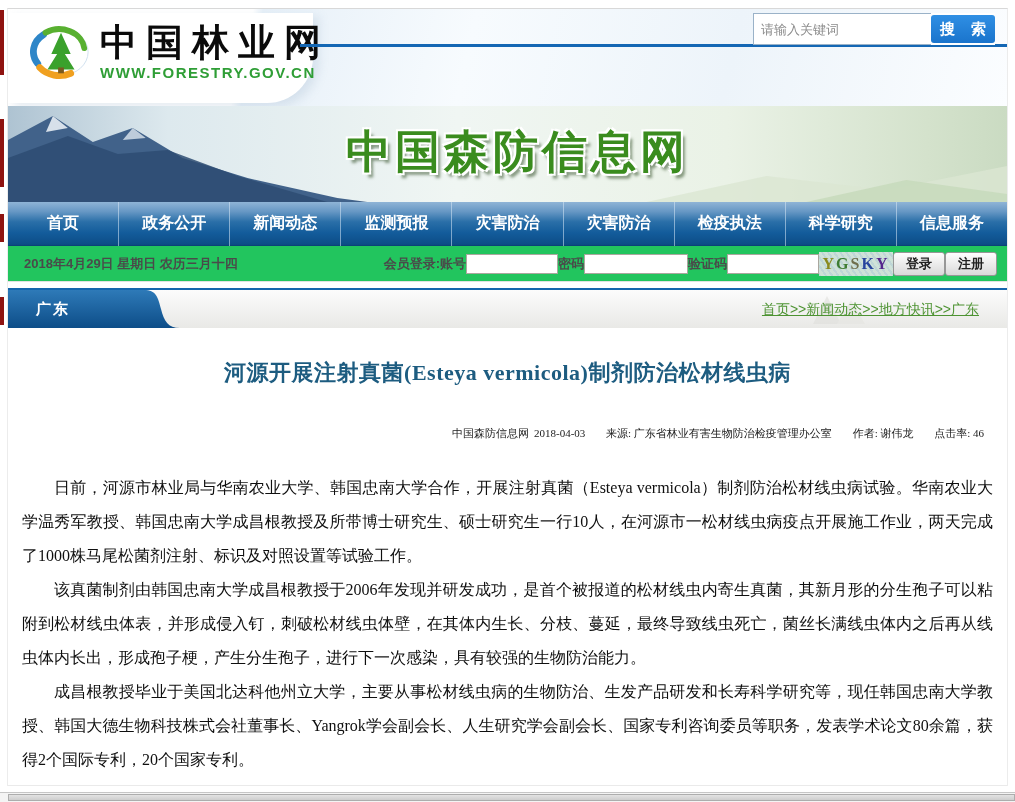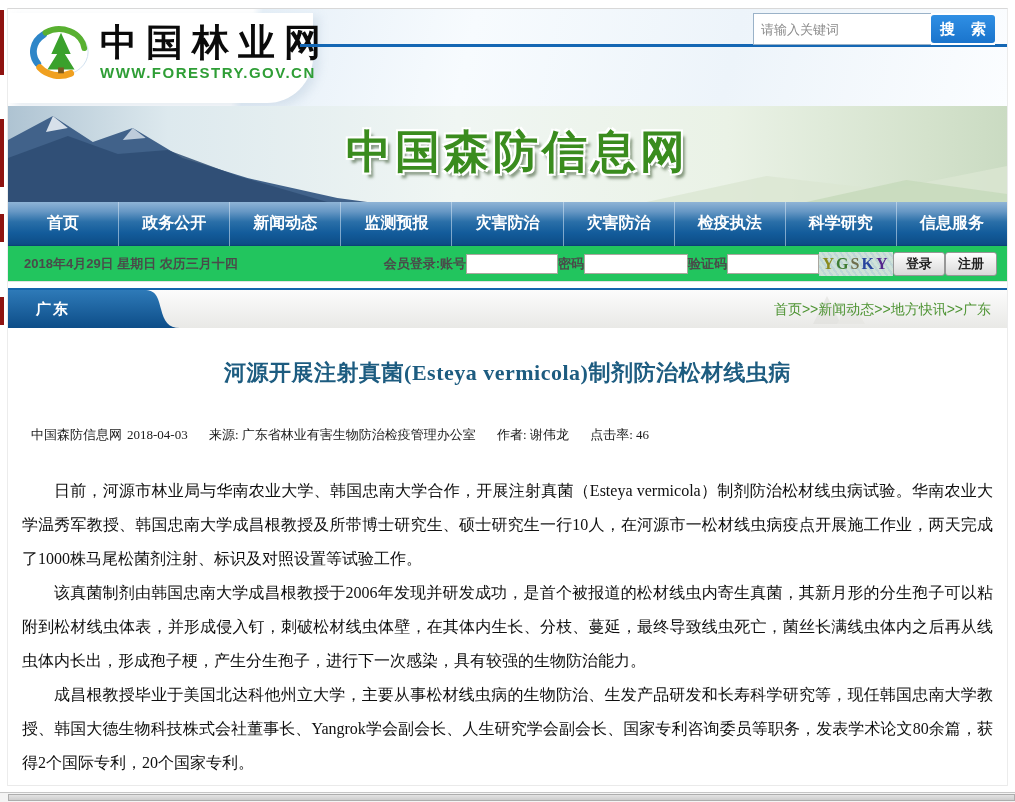--- a/index.html
+++ b/index.html
@@ -50,26 +50,26 @@
   .cap0{color:#8a8a1e;} .cap1{color:#3e7d33;} .cap2{color:#6e6e4c;} .cap3{color:#27459e;} .cap4{color:#54268c;}
   .mini-btn { height:24px; min-width:52px; padding:0 8px; background:linear-gradient(#fefefe,#d9d9d9); border:1px solid #979797; border-radius:3px; font-size:13px; font-weight:bold; color:#222; cursor:pointer; }
 
   .spacer6 { height:6px; background:#fff; }
 
   
   .crumbbar { position:relative; height:40px; border-top:2px solid #1565ad; background:linear-gradient(#fcfcfc,#e9e9e6); }
   .crumb-tab { position:absolute; left:0; top:0; width:172px; height:38px; }
   .crumb-tab-label { position:absolute; left:28px; top:0; line-height:38px; color:#fff; font-size:15px; font-weight:bold; letter-spacing:2px; }
   .crumb-trees { position:absolute; right:130px; top:4px; opacity:.55; }
-  .crumb-path { position:absolute; right:16px; top:0; line-height:38px; color:#4d9332; font-size:14px; cursor:pointer; white-space:nowrap; }
+  .crumb-path { position:absolute; right:28px; top:0; line-height:38px; color:#4d9332; font-size:14px; cursor:pointer; white-space:nowrap;text-decoration:underline; }
 
   
   .article { position:relative; margin-top:8px; height:450px; background:#fff; border-bottom:1px solid #eaeaea; padding:0 14px;font-family:Liberation Serif, serif; }
   .article-title { text-align:center; padding-top:22px; font-size:22px; font-weight:bold; color:#1d5c80; letter-spacing:.5px; }
-  .article-meta { text-align:left; margin-top:38px; font-size:13px; color:#1a1a1a; }
+  .article-meta { text-align:right; margin-top:38px; font-size:11px; color:#1a1a1a; }
   .article-meta span { margin:0 9px; }
   .article-body { margin-top:30px; }
   .article-body p { font-size:16px; line-height:34px; color:#0f0f0f; text-indent:2em; text-align:justify; }
 
   
   .hscroll-track { position:absolute; left:0; bottom:0; width:1015px; height:10px; background:#f4f4f4; border-top:1px solid #c6c6c6; }
   .hscroll-thumb { position:absolute; left:8px; right:0; top:1px; bottom:1px; background:linear-gradient(#e3e3e3,#cecece); border:1px solid #adadad; }
 </style>
 </head>
 <body>

